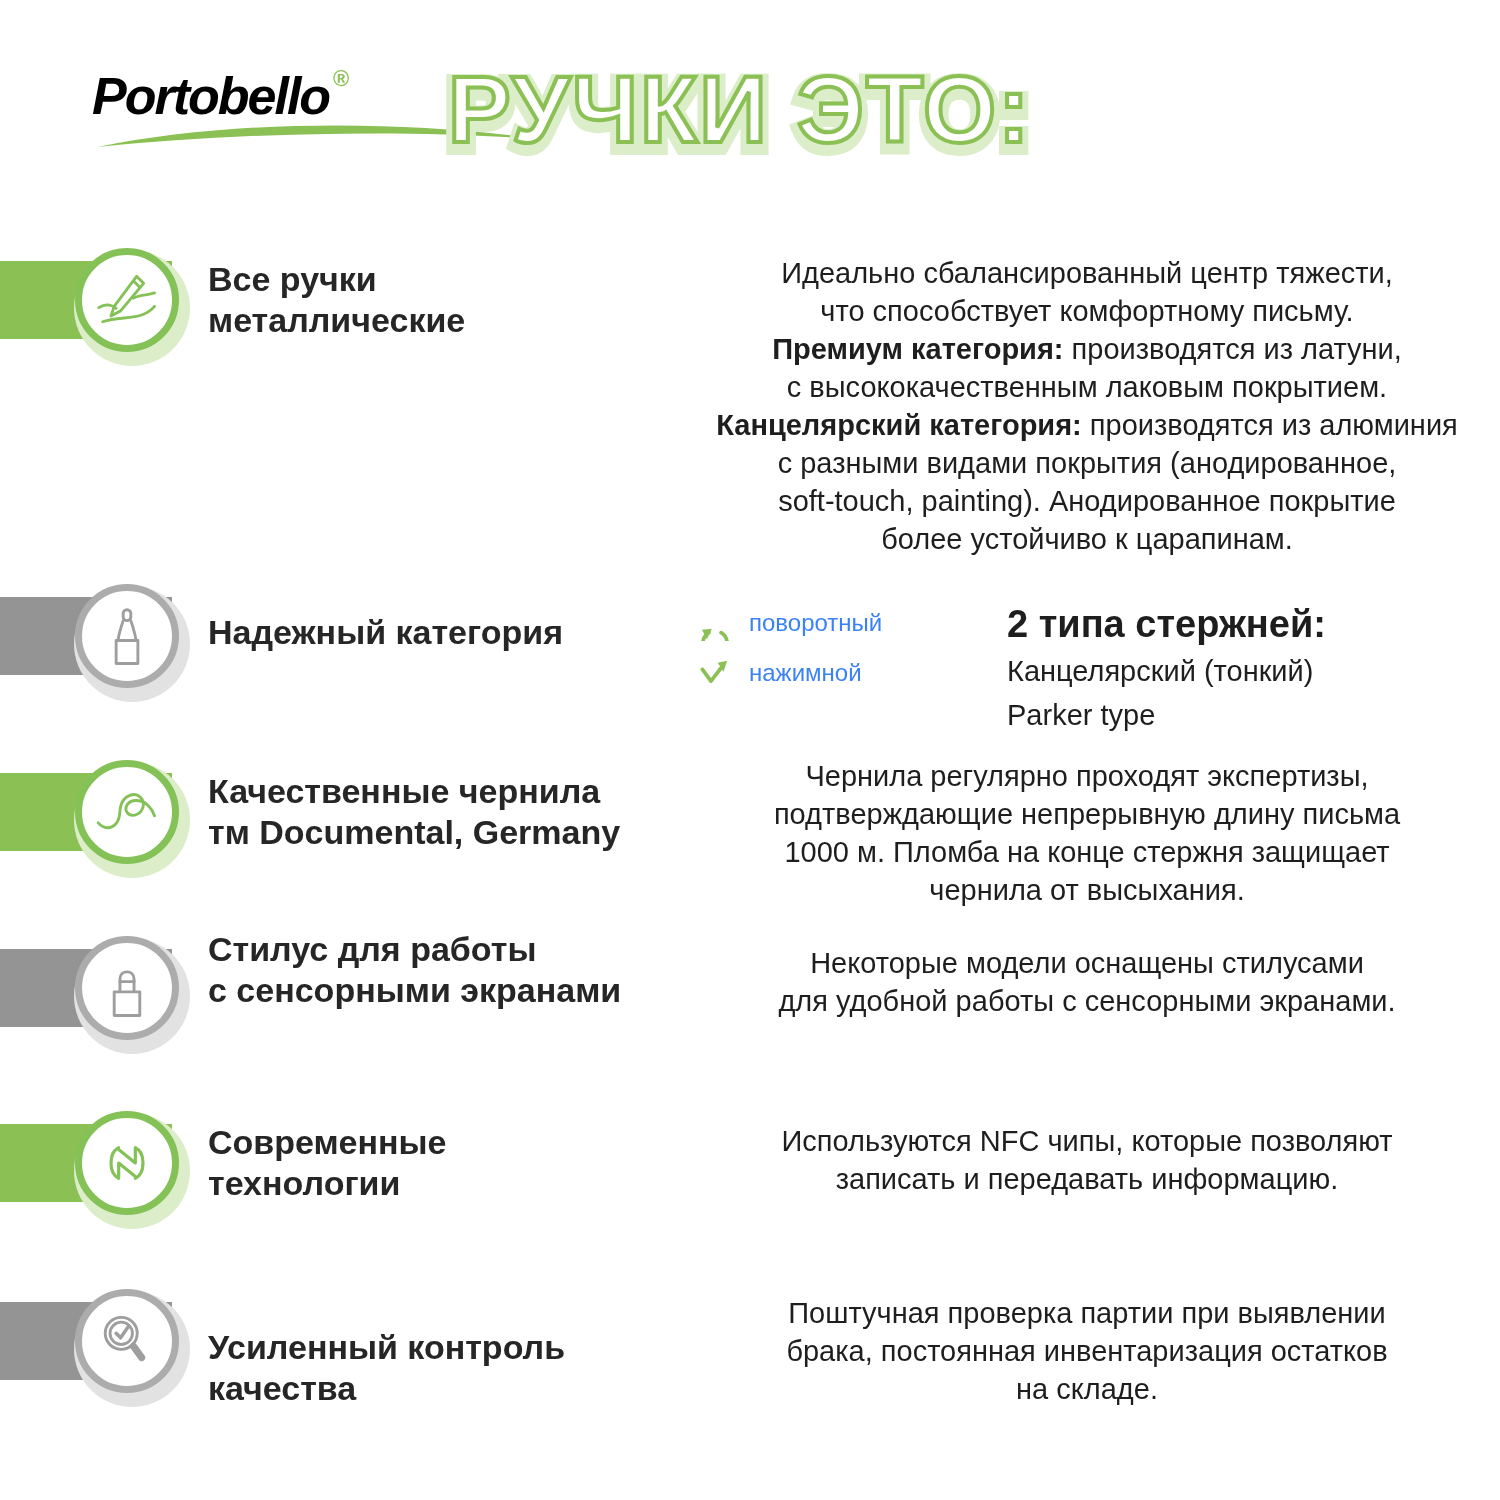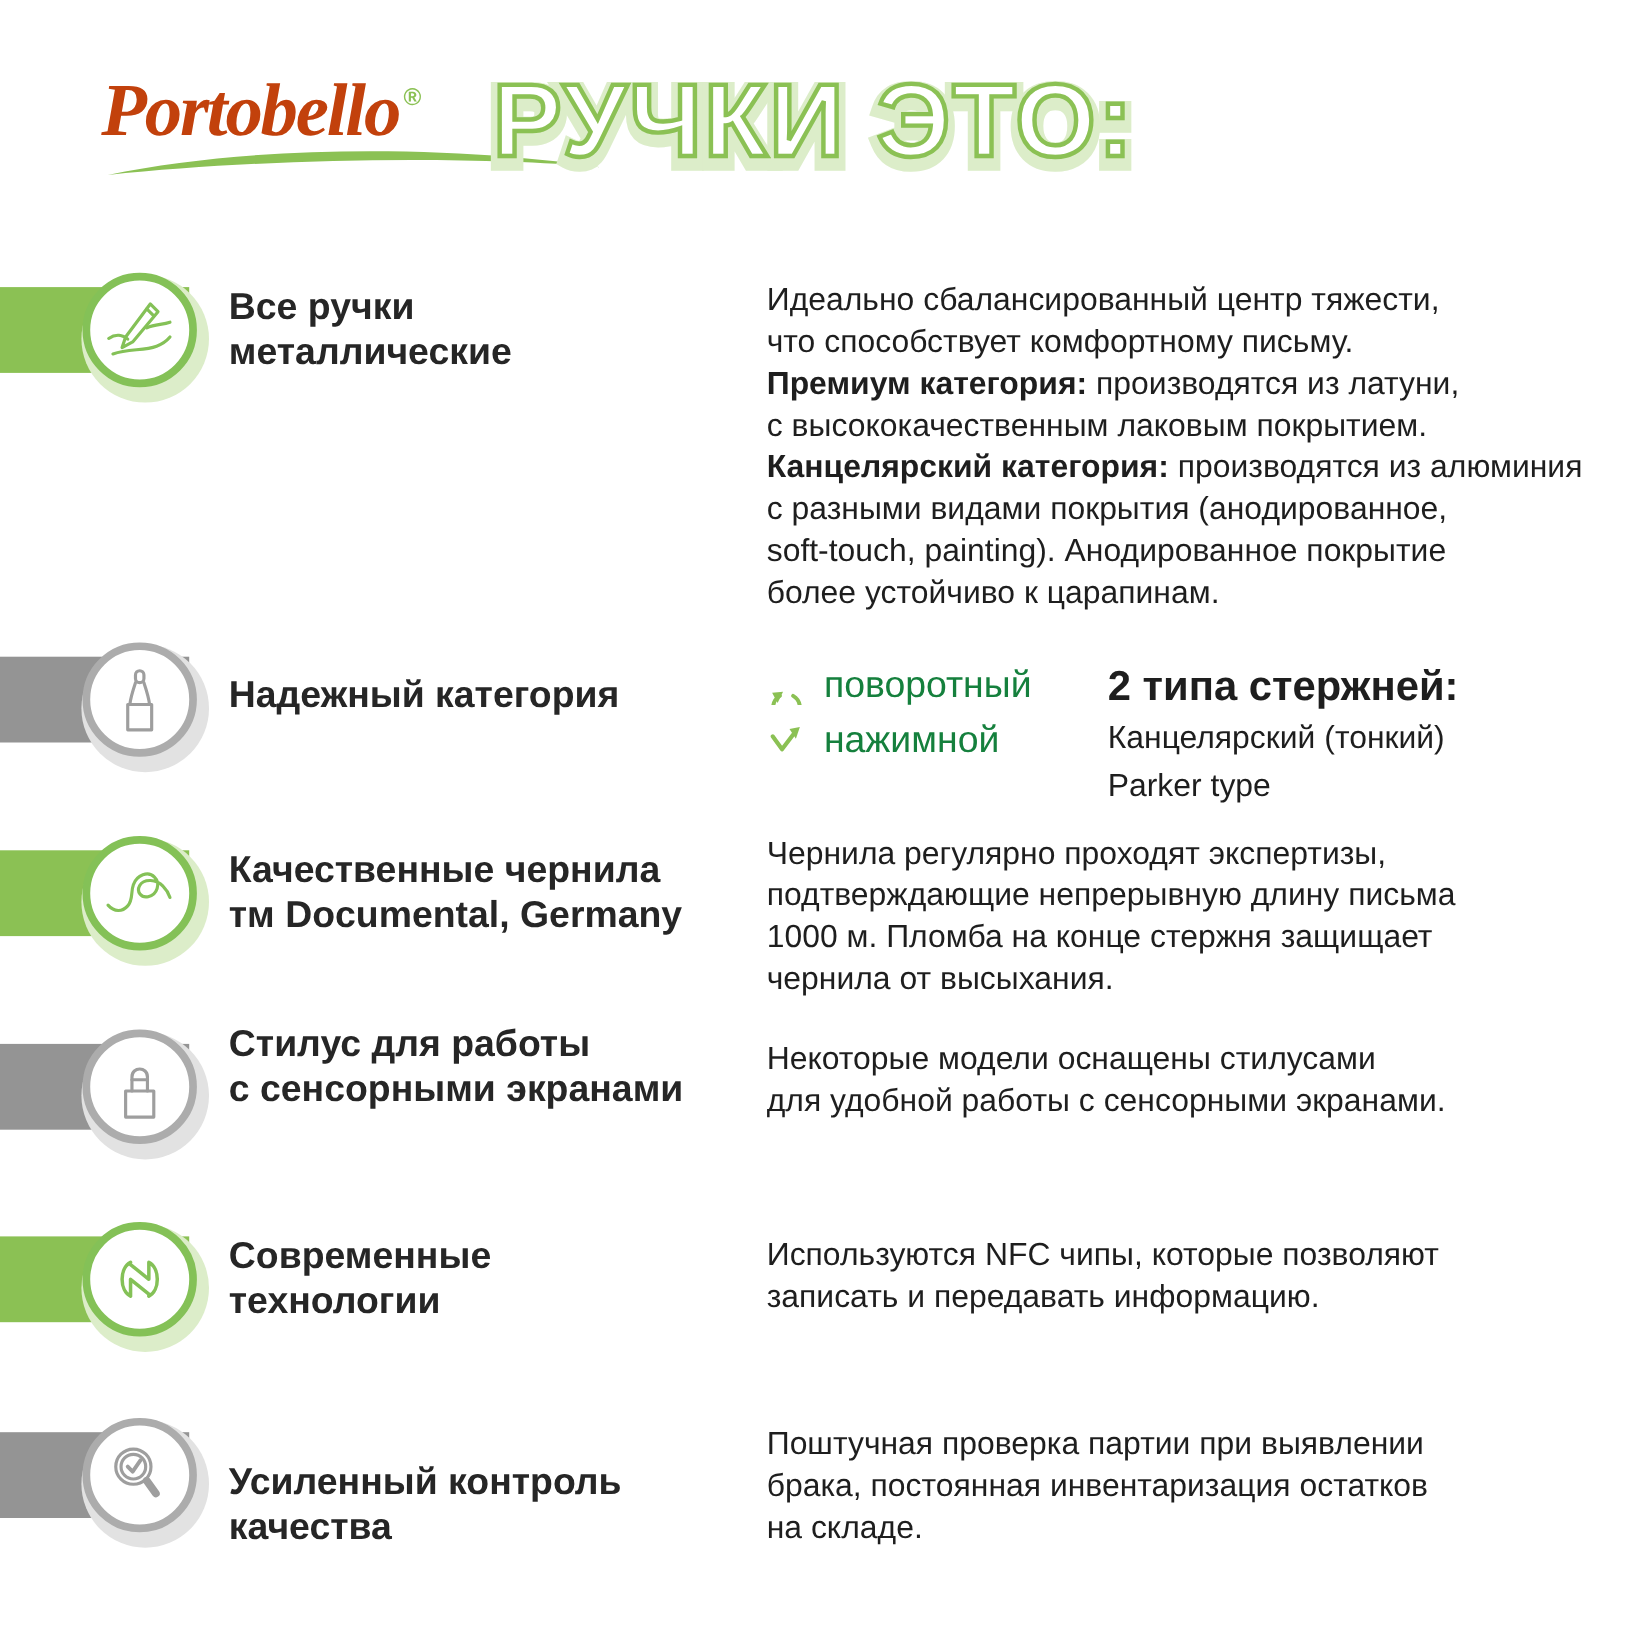--- a/index.html
+++ b/index.html
@@ -3,22 +3,22 @@
 <meta charset="utf-8">
 <style>
   html,body{margin:0;padding:0;background:#fff;}
   .page{
     position:relative;width:1500px;height:1500px;overflow:hidden;background:#ffffff;
     font-family:"Liberation Sans",sans-serif;color:#1e1e1e;
   }
   
   .logo{position:absolute;left:92px;top:66px;width:470px;}
   .logo-text{
-    font-size:68px;font-weight:bold;font-style:italic;color:#c2410c;
-    letter-spacing:-2px;line-height:1;display:inline-block;font-family:Liberation Serif, serif;
+    font-size:52px;font-weight:bold;font-style:italic;color:#000000;
+    letter-spacing:-2px;line-height:1;display:inline-block;
   }
   .logo-reg{font-size:22px;font-weight:bold;font-style:normal;color:#8BC154;vertical-align:28px;margin-left:4px;}
   .logo-swoosh{display:block;margin-top:2px;}
   .title-wrap{position:absolute;left:448px;top:58px;height:120px;}
   .title-layer{
     position:absolute;left:0;top:0;white-space:nowrap;
     font-size:94px;font-weight:bold;letter-spacing:2px;line-height:1.1;
   }
   .title-back{color:#DCEDC9;-webkit-text-stroke:16px #DCEDC9;transform:translateY(5px);}
   .title-front{color:#ffffff;-webkit-text-stroke:4px #8BC154;}
@@ -34,34 +34,34 @@
     background:#fff;border:7px solid #84C157;box-sizing:border-box;z-index:3;
     display:flex;align-items:center;justify-content:center;
   }
   .ring.gray{border-color:#ACACAC;}
   .heading{
     position:absolute;left:208px;transform:translateY(-50%);
     font-weight:bold;font-size:34px;line-height:41px;color:#262626;white-space:pre-line;z-index:4;
   }
   .body{
     position:absolute;left:697px;width:780px;
-    font-size:29px;line-height:38px;color:#1e1e1e;white-space:pre-line;z-index:4;
+    font-size:29px;line-height:38px;color:#1e1e1e;white-space:pre-line;z-index:4;text-align:center;
   }
   .body b{font-weight:bold;}
   
   .r1 .bar{top:261px}.r1 .halo{top:250px}.r1 .ring{top:248px}.r1 .heading{top:300px}.r1 .body{top:254px}
   .r2 .bar{top:597px}.r2 .halo{top:586px}.r2 .ring{top:584px}.r2 .heading{top:632px}
   .r3 .bar{top:773px}.r3 .halo{top:762px}.r3 .ring{top:760px}.r3 .heading{top:812px}.r3 .body{top:757px}
   .r4 .bar{top:949px}.r4 .halo{top:938px}.r4 .ring{top:936px}.r4 .heading{top:970px}.r4 .body{top:944px}
   .r5 .bar{top:1124px}.r5 .halo{top:1113px}.r5 .ring{top:1111px}.r5 .heading{top:1163px}.r5 .body{top:1122px}
   .r6 .bar{top:1302px}.r6 .halo{top:1291px}.r6 .ring{top:1289px}.r6 .heading{top:1368px}.r6 .body{top:1294px}
   
   .mech-left{position:absolute;left:697px;top:603px;display:flex;flex-direction:column;gap:10px;z-index:4;}
   .feature{display:flex;align-items:center;gap:16px;height:40px;}
-  .feature-label{font-size:34px;color:#15803d;}
+  .feature-label{font-size:24px;color:#3b82f6;}
   .mech-right{position:absolute;left:1007px;top:602px;font-size:29px;line-height:44px;white-space:pre-line;z-index:4;}
   .mech-right .refill-title{font-weight:bold;font-size:38px;}
   .icon-svg{display:block;}
 </style>
 </head>
 <body>
 
 <div class="page">
 
   <div class="logo">

